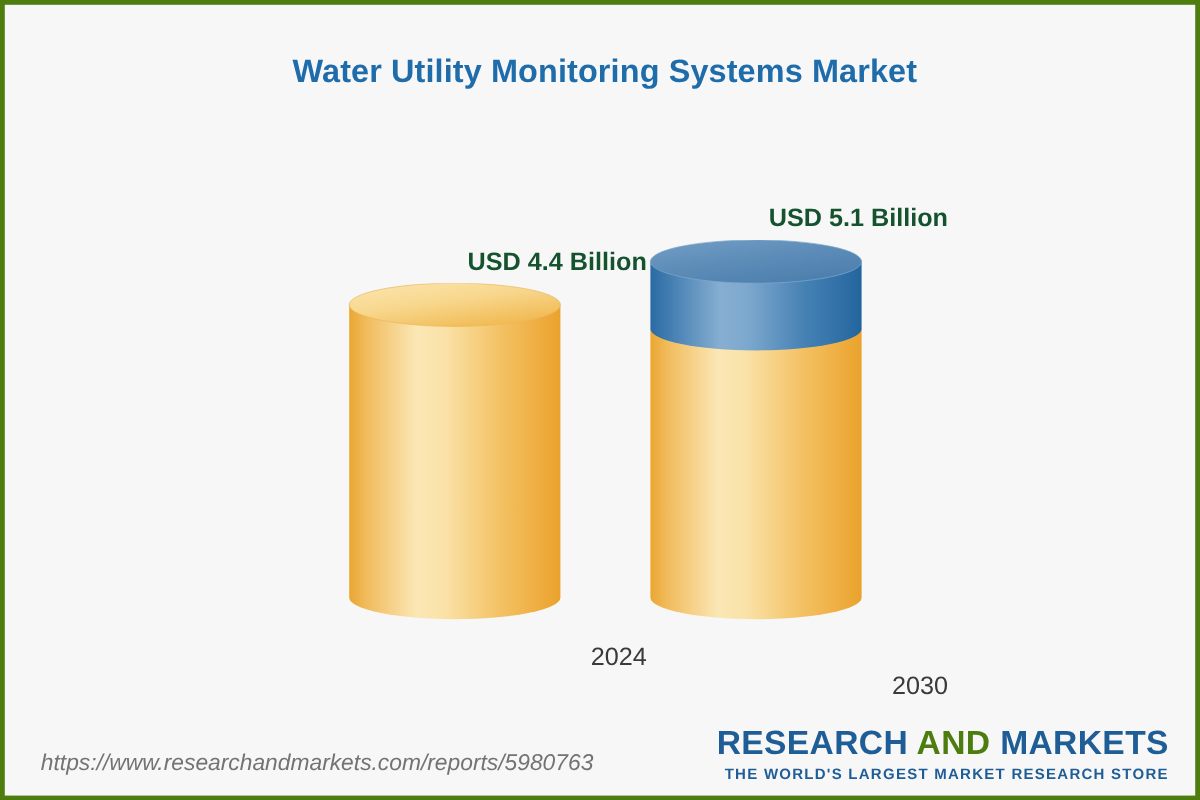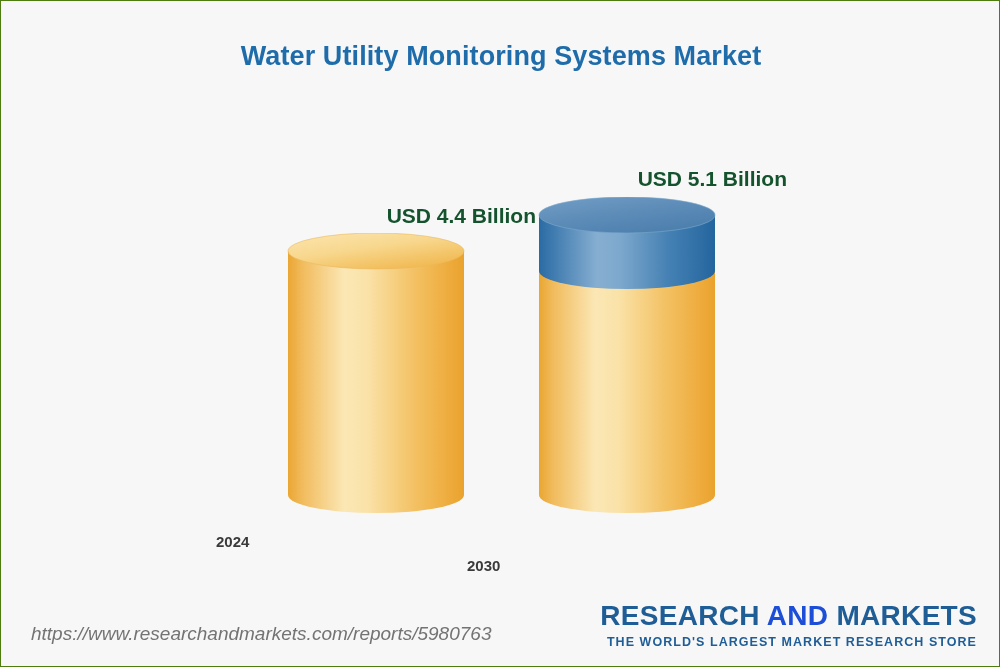--- a/index.html
+++ b/index.html
@@ -10,21 +10,21 @@
   body {
     font-family: "Liberation Sans", sans-serif;
   }
 
   #canvas {
     position: relative;
     width: 1000px;
     height: 667px;
     background: #f7f7f7;
     box-sizing: border-box;
-    border: 1px solid #4d7c0f;
+    border: 4px solid #4d7c0f;
     overflow: hidden;
   }
 
   
   #chart-title {
     position: absolute;
     left: 0;
     top: 40px;
     width: 1000px;
     text-align: center;
@@ -61,23 +61,23 @@
     text-align: right;
     font-size: 21px;
     font-weight: bold;
     color: #14532d;
     white-space: nowrap;
   }
 
   .category-label {
     position: absolute;
     width: 320px;
-    text-align: left;
-    font-size: 15px;
-    font-weight: bold;
+    text-align: right;
+    font-size: 21px;
+    font-weight: normal;
     color: #3a3a3a;
     white-space: nowrap;
   }
 
   .cylinder {
     position: absolute;
   }
 
   
   #source-url {
@@ -98,21 +98,21 @@
   }
   #brand-wordmark {
     font-size: 28px;
     font-weight: bold;
     color: #1f5d97;
     letter-spacing: 0.3px;
     line-height: 1.05;
     white-space: nowrap;
   }
   #brand-wordmark .and {
-    color: #1d4ed8;
+    color: #4d7c0f;
   }
   #brand-tagline {
     font-size: 12.5px;
     font-weight: bold;
     color: #1f5d97;
     letter-spacing: 1.05px;
     margin-top: 5px;
     white-space: nowrap;
   }
 </style>

